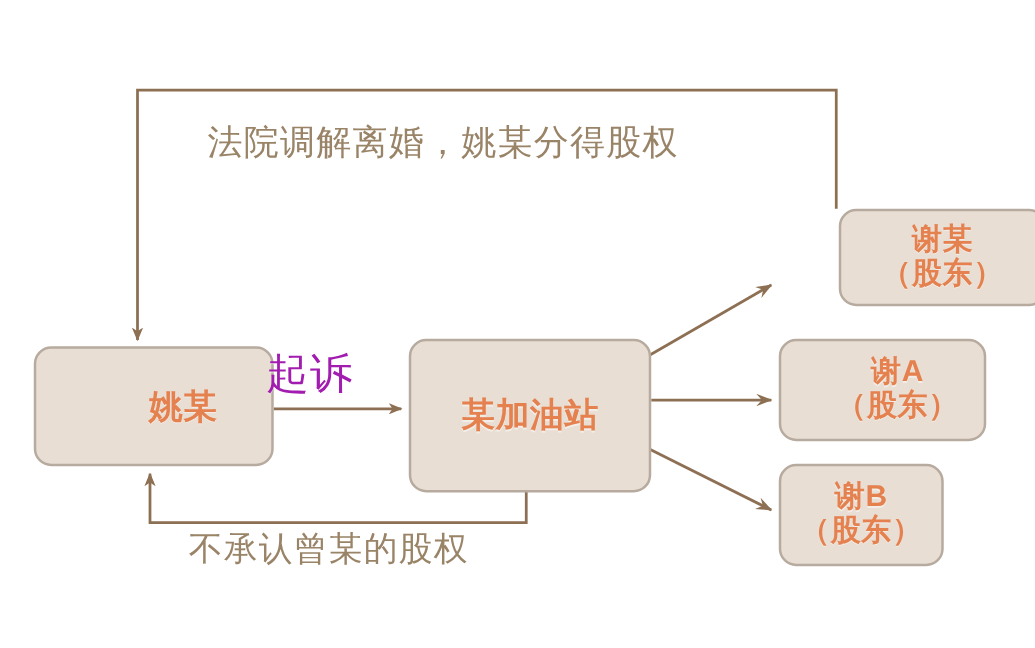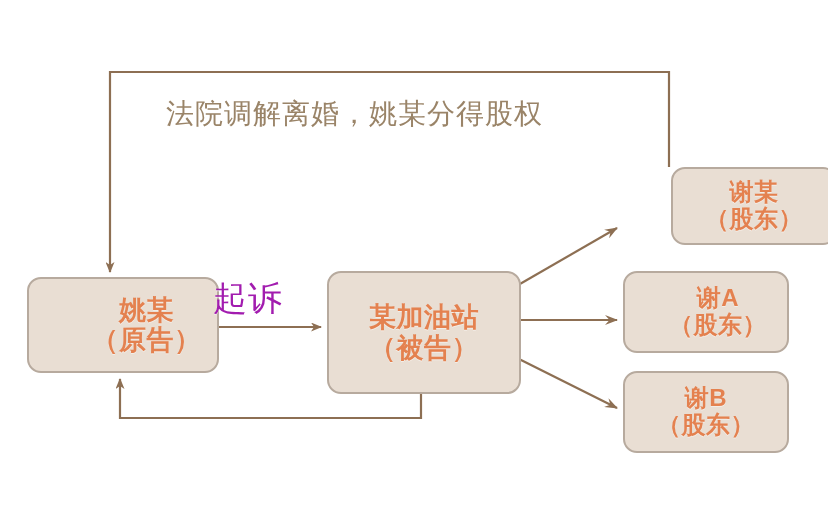--- a/index.html
+++ b/index.html
@@ -58,21 +58,21 @@
     left: 623px; top: 167px; width: 166px; height: 78px;
     font-size: 24px;
     margin-left: 48px;
   }
   #node-xiea {
     left: 623px; top: 271px; width: 166px; height: 82px;
     font-size: 24px;
     padding-left: 24px;
   }
   #node-xieb {
-    left: 623px; top: 371px; width: 166px; height: 82px;
+    left: 623px; top: 371px; width: 132px; height: 82px;
     font-size: 24px;
   }
   .edge-label {
     position: absolute;
     color: #9a8468;
     white-space: nowrap;
     text-shadow: 0 1px 0 rgba(255,255,255,0.6);
   }
   #label-divorce {
     left: 166px; top: 95px;
@@ -114,26 +114,24 @@
 
     <path d="M521,320 L617,320" fill="none" stroke="#8d6f53" stroke-width="2.2" marker-end="url(#arrowhead-thin)"></path>
 
     <path d="M513,356 L617,408" fill="none" stroke="#8d6f53" stroke-width="2.2" marker-end="url(#arrowhead-thin)"></path>
 
     <path d="M421,369 L421,418 L120,418 L120,379" fill="none" stroke="#8d6f53" stroke-width="2.2" marker-end="url(#arrowhead)"></path>
   </svg>
 
   <div class="node" id="node-yao">
     <span class="line1">姚某</span>
-    <span class="line2">（原告）</span>
   </div>
 
   <div class="node" id="node-station">
     <span class="line1">某加油站</span>
-    <span class="line2">（被告）</span>
   </div>
 
   <div class="node" id="node-xiem">
     <span class="line1">谢某</span>
     <span class="line2">（股东）</span>
   </div>
 
   <div class="node" id="node-xiea">
     <span class="line1">谢A</span>
     <span class="line2">（股东）</span>
@@ -141,14 +139,15 @@
 
   <div class="node" id="node-xieb">
     <span class="line1">谢B</span>
     <span class="line2">（股东）</span>
   </div>
 
   <div class="edge-label" id="label-divorce">法院调解离婚，姚某分得股权</div>
 
   <div class="edge-label" id="label-sue">起诉</div>
 
+  <div class="edge-label" id="label-deny">不承认曾某的股权</div>
 
 </div>
 
 </body></html>

